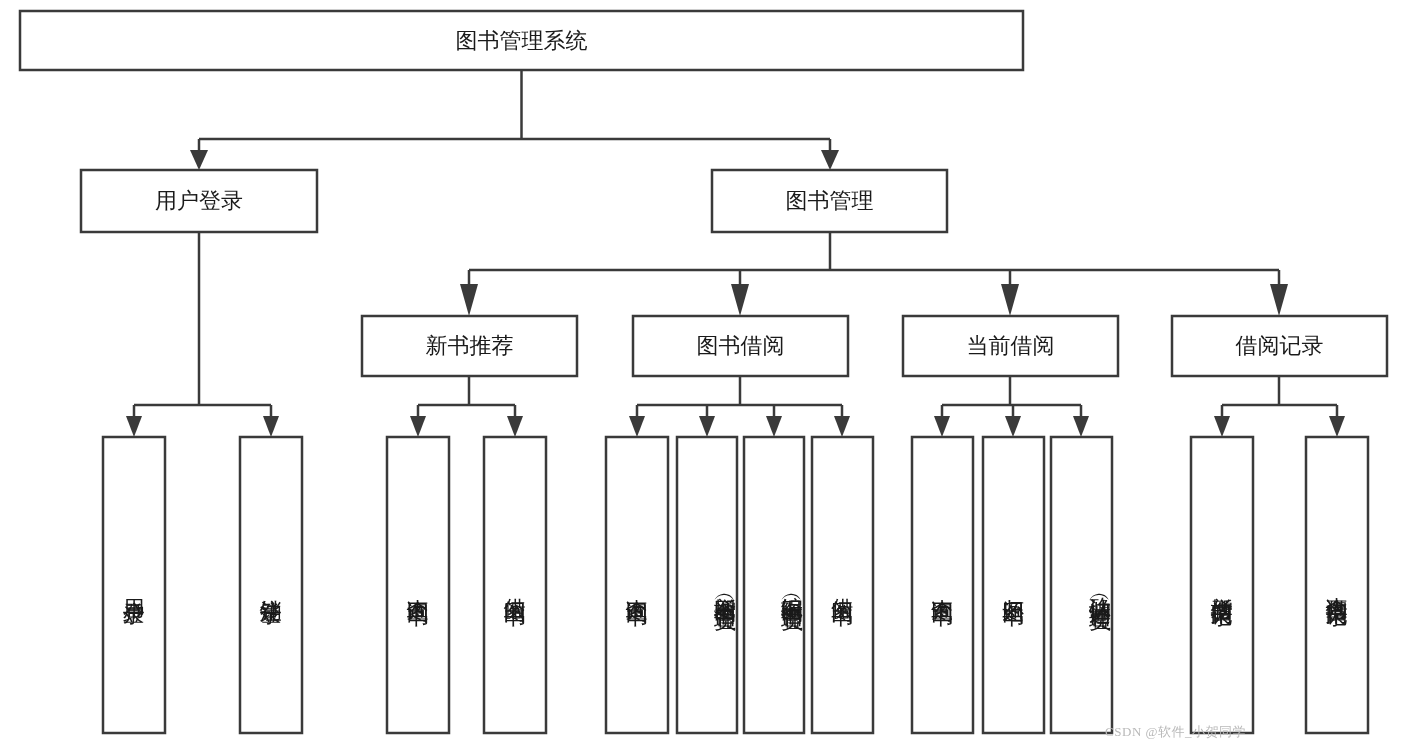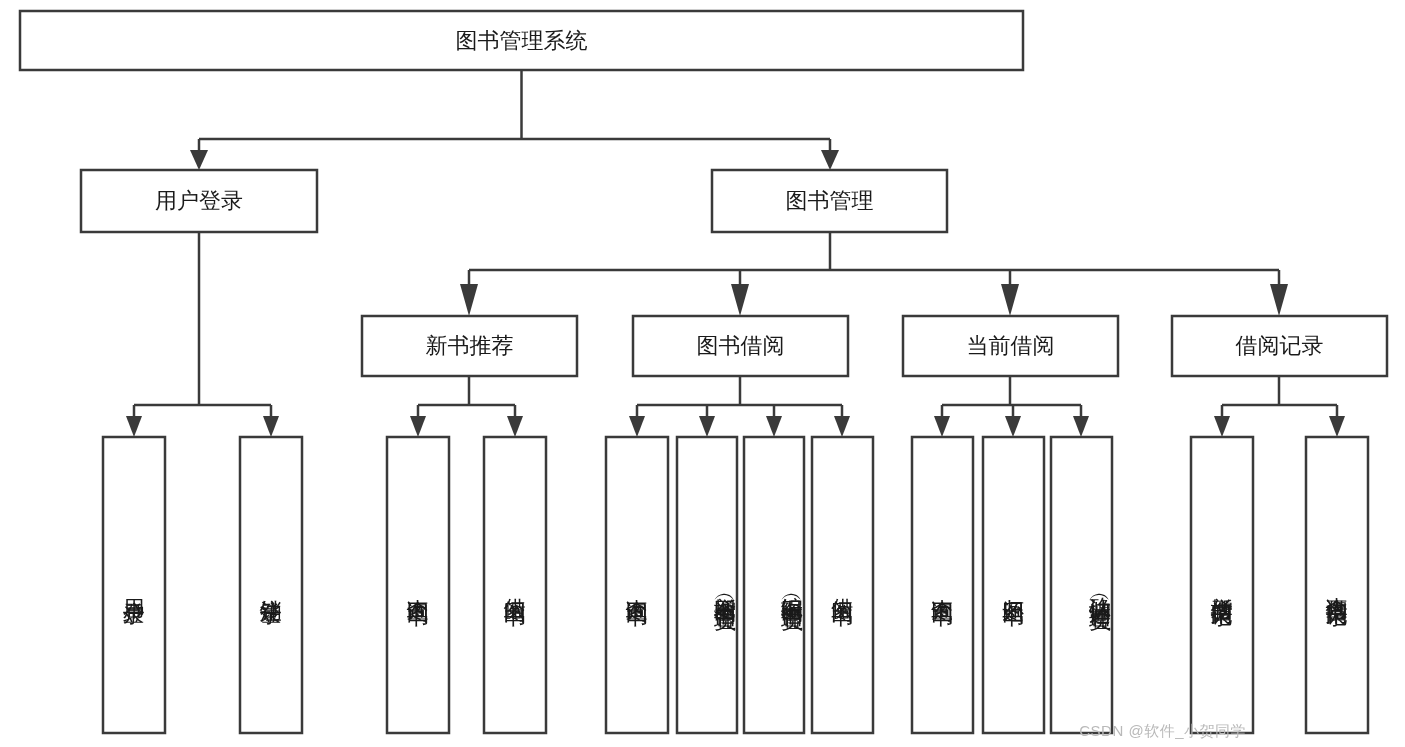--- a/index.html
+++ b/index.html
@@ -60,22 +60,22 @@
     writing-mode: vertical-rl;
     text-orientation: upright;
     white-space: nowrap;
     letter-spacing: 2px;
     pointer-events: none;
   }
   .watermark {
     position: absolute;
     right: 6px;
     bottom: 6px;
-    font-family: Liberation Sans, sans-serif;
-    font-size: 15px;
+    font-family: Liberation Serif, serif;
+    font-size: 13px;
     color: #b9b9b9;
     letter-spacing: 0.5px;
     white-space: nowrap;
   }
 </style>
 </head>
 <body>
 
 <div id="diagram-root">
 

